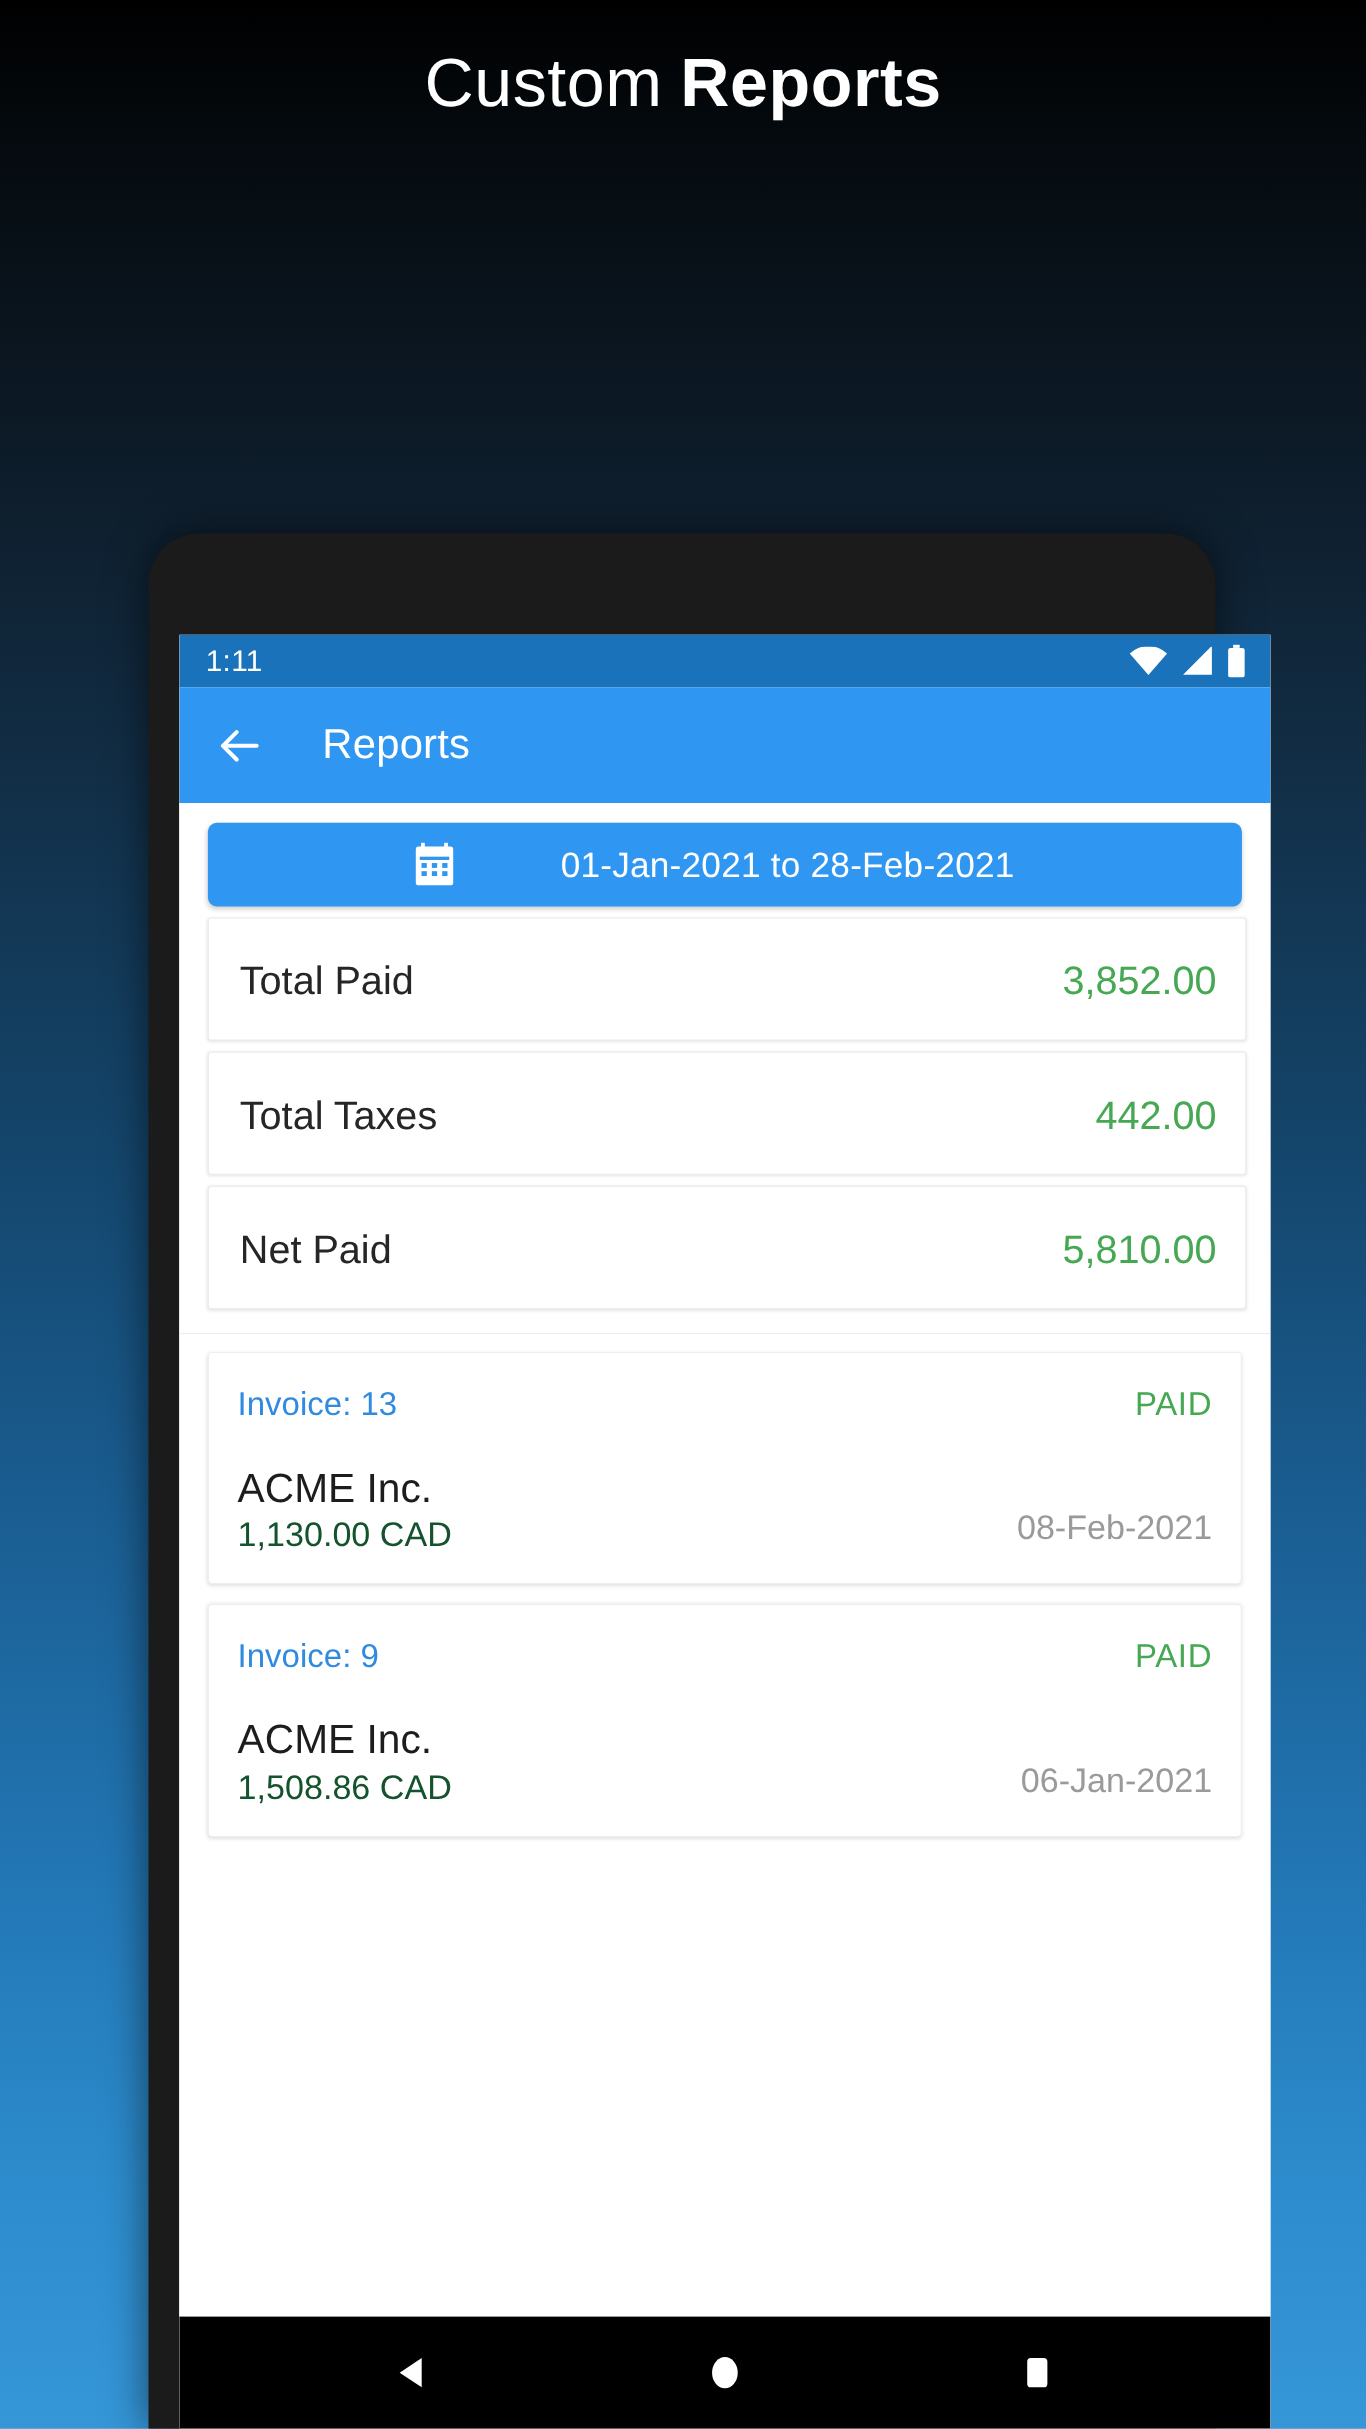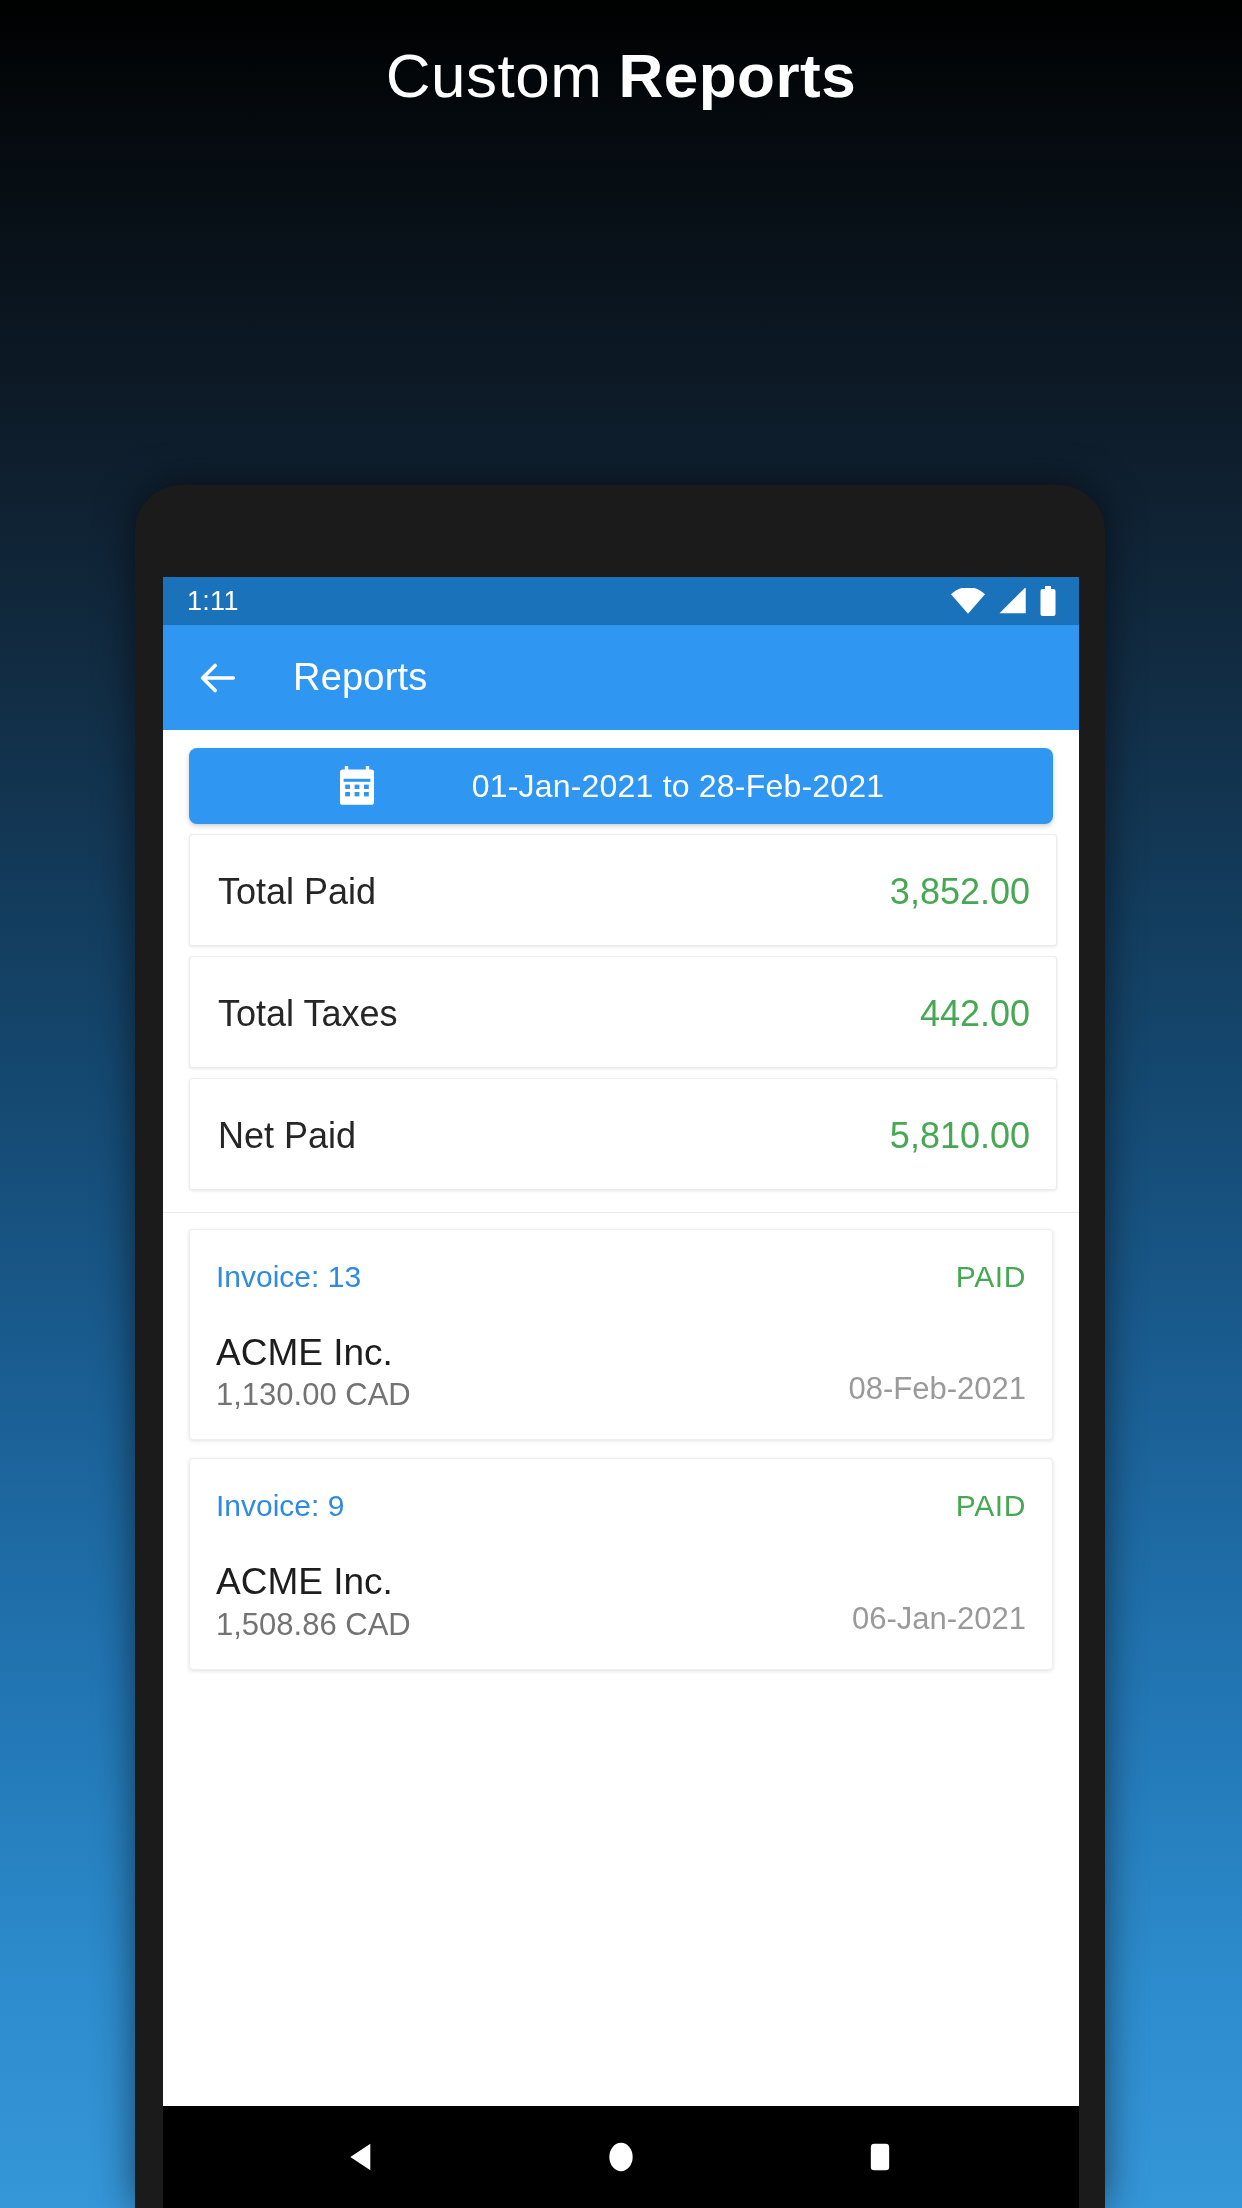--- a/index.html
+++ b/index.html
@@ -48,21 +48,21 @@
     height:1723px;
     background:#1b1b1b;
     border-radius:46px 46px 0 0;
     box-shadow:0 0 38px rgba(0,0,0,0.55);
   }
 
   #phone-screen {
     position:absolute;
     left:163px;
     top:577px;
-    width:916px;
+    width:992px;
     height:1631px;
     background:#ffffff;
     overflow:hidden;
     display:flex;
     flex-direction:column;
   }
 
   
   .status-bar {
     height:48px;
@@ -202,21 +202,21 @@
   }
   .invoice-left { display:flex; flex-direction:column; }
   .invoice-client {
     font-size:37px;
     color:#1d1d1d;
     font-weight:400;
     line-height:1.12;
   }
   .invoice-amount {
     font-size:31px;
-    color:#737373;
+    color:#14532d;
     font-weight:400;
     margin-top:4px;
   }
   .invoice-date {
     font-size:31px;
     color:#9a9a9a;
     font-weight:400;
     padding-bottom:6px;
   }
 

